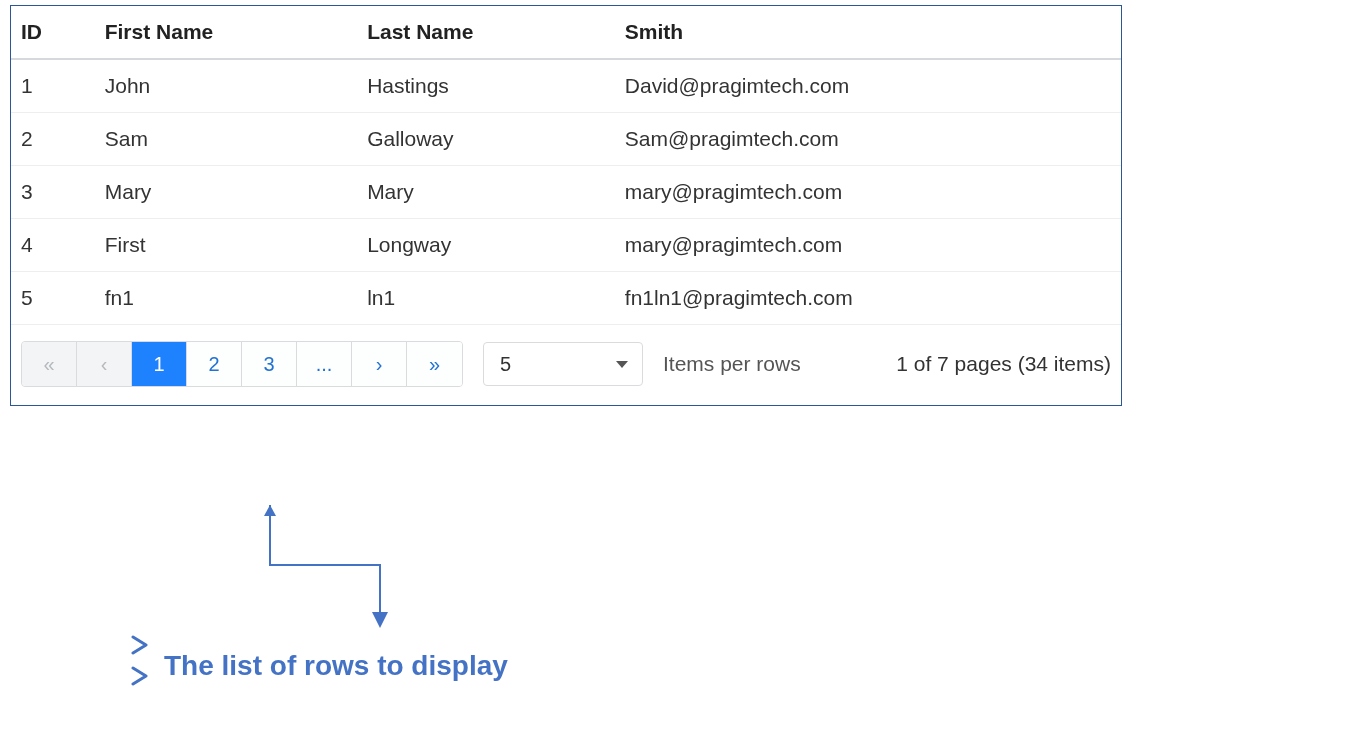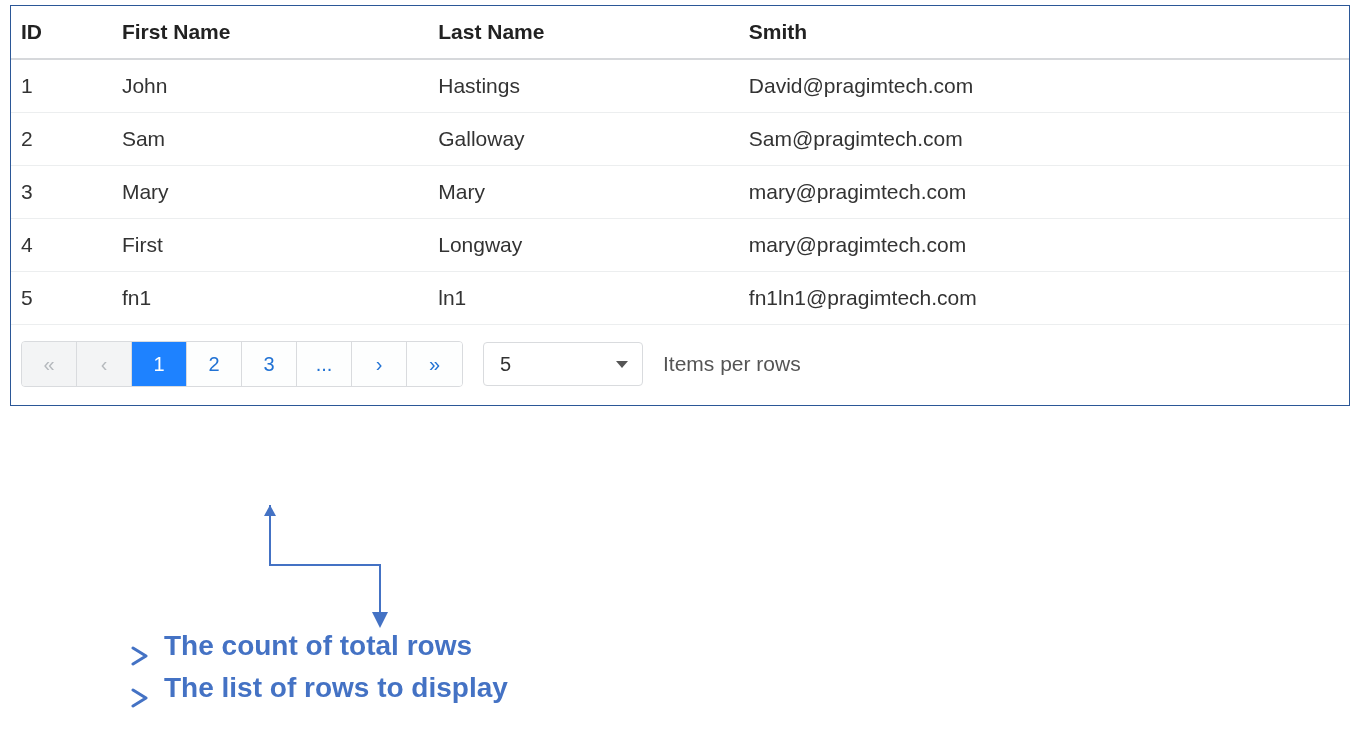--- a/index.html
+++ b/index.html
@@ -9,21 +9,21 @@
     font-family: "Segoe UI", Arial, sans-serif;
     background: #fff;
     width: 1362px;
     height: 739px;
     overflow: hidden;
   }
   .grid-wrap {
     position: absolute;
     left: 10px;
     top: 5px;
-    width: 1340px;
+    width: 1112px;
     border: 1px solid #2b5797;
     background: #fff;
   }
   table.datagrid {
     width: 100%;
     border-collapse: collapse;
     font-size: 21px;
     color: #333;
   }
   table.datagrid thead th {
@@ -178,41 +178,41 @@
       <div class="pbtn">»</div>
     </div>
 
     <div class="select">
       <span>5</span>
       <span class="caret"></span>
     </div>
 
     <span>Items per rows</span>
 
+    <span class="footer-right">1 of 7 pages (34 items)</span>
   </div>
 </div>
 
 <svg class="arrow-svg" width="1362" height="739">
   <defs>
     <marker id="arrowhead" markerWidth="8" markerHeight="8" refX="4" refY="4" orient="auto">
       <path d="M0,0 L8,4 L0,8 z" fill="#4472c4"></path>
     </marker>
   </defs>
   <path d="M 270 505 L 270 565 L 380 565 L 380 620" fill="none" stroke="#4472c4" stroke-width="2" marker-end="url(#arrowhead)"></path>
   <path d="M 270 505 L 264 516 L 276 516 z" fill="#4472c4"></path>
 </svg>
 
 <div class="bullets">
   <div class="row">
     <span class="chev">
       <svg width="20" height="20" viewBox="0 0 20 20">
           <path d="M3 2 L16 10 L3 18" fill="none" stroke="#4472c4" stroke-width="3" stroke-linejoin="round" stroke-linecap="round"></path>
         </svg>
     </span>
-    <span>The count of total rows</span>
   </div>
   <div class="row">
     <span class="chev">
       <svg width="20" height="20" viewBox="0 0 20 20">
           <path d="M3 2 L16 10 L3 18" fill="none" stroke="#4472c4" stroke-width="3" stroke-linejoin="round" stroke-linecap="round"></path>
         </svg>
     </span>
     <span>The list of rows to display</span>
   </div>
 </div>

